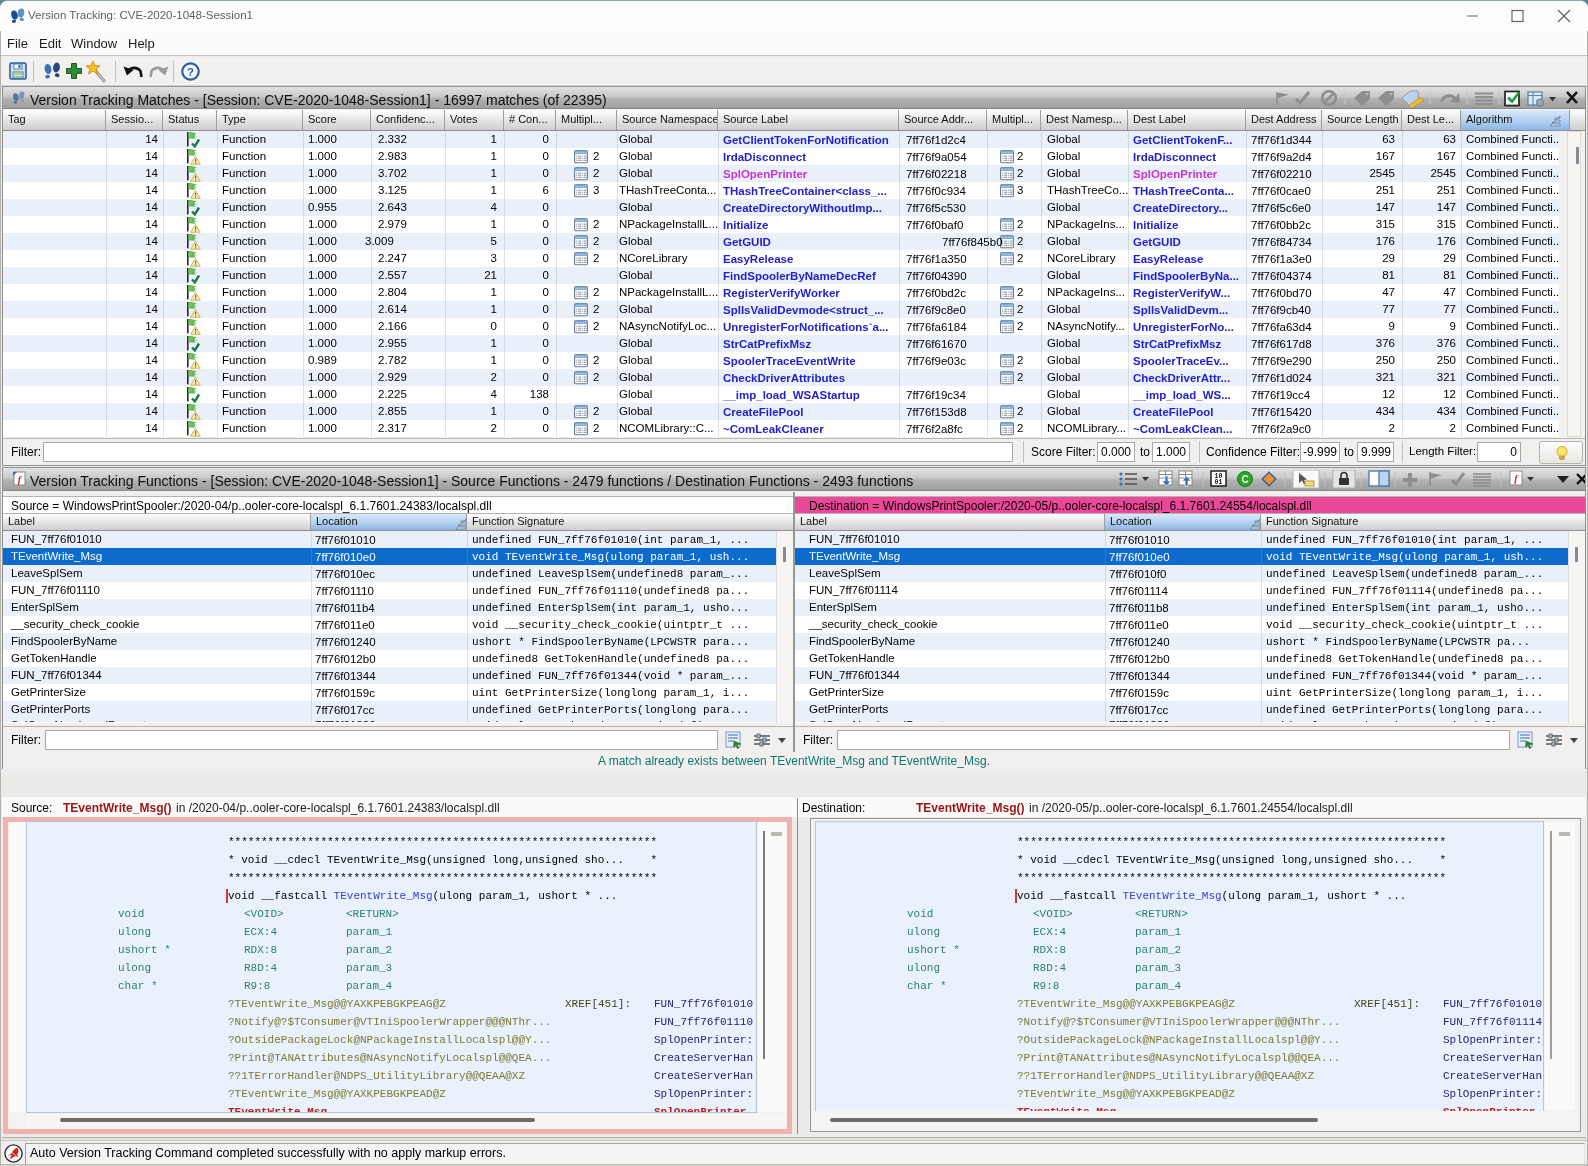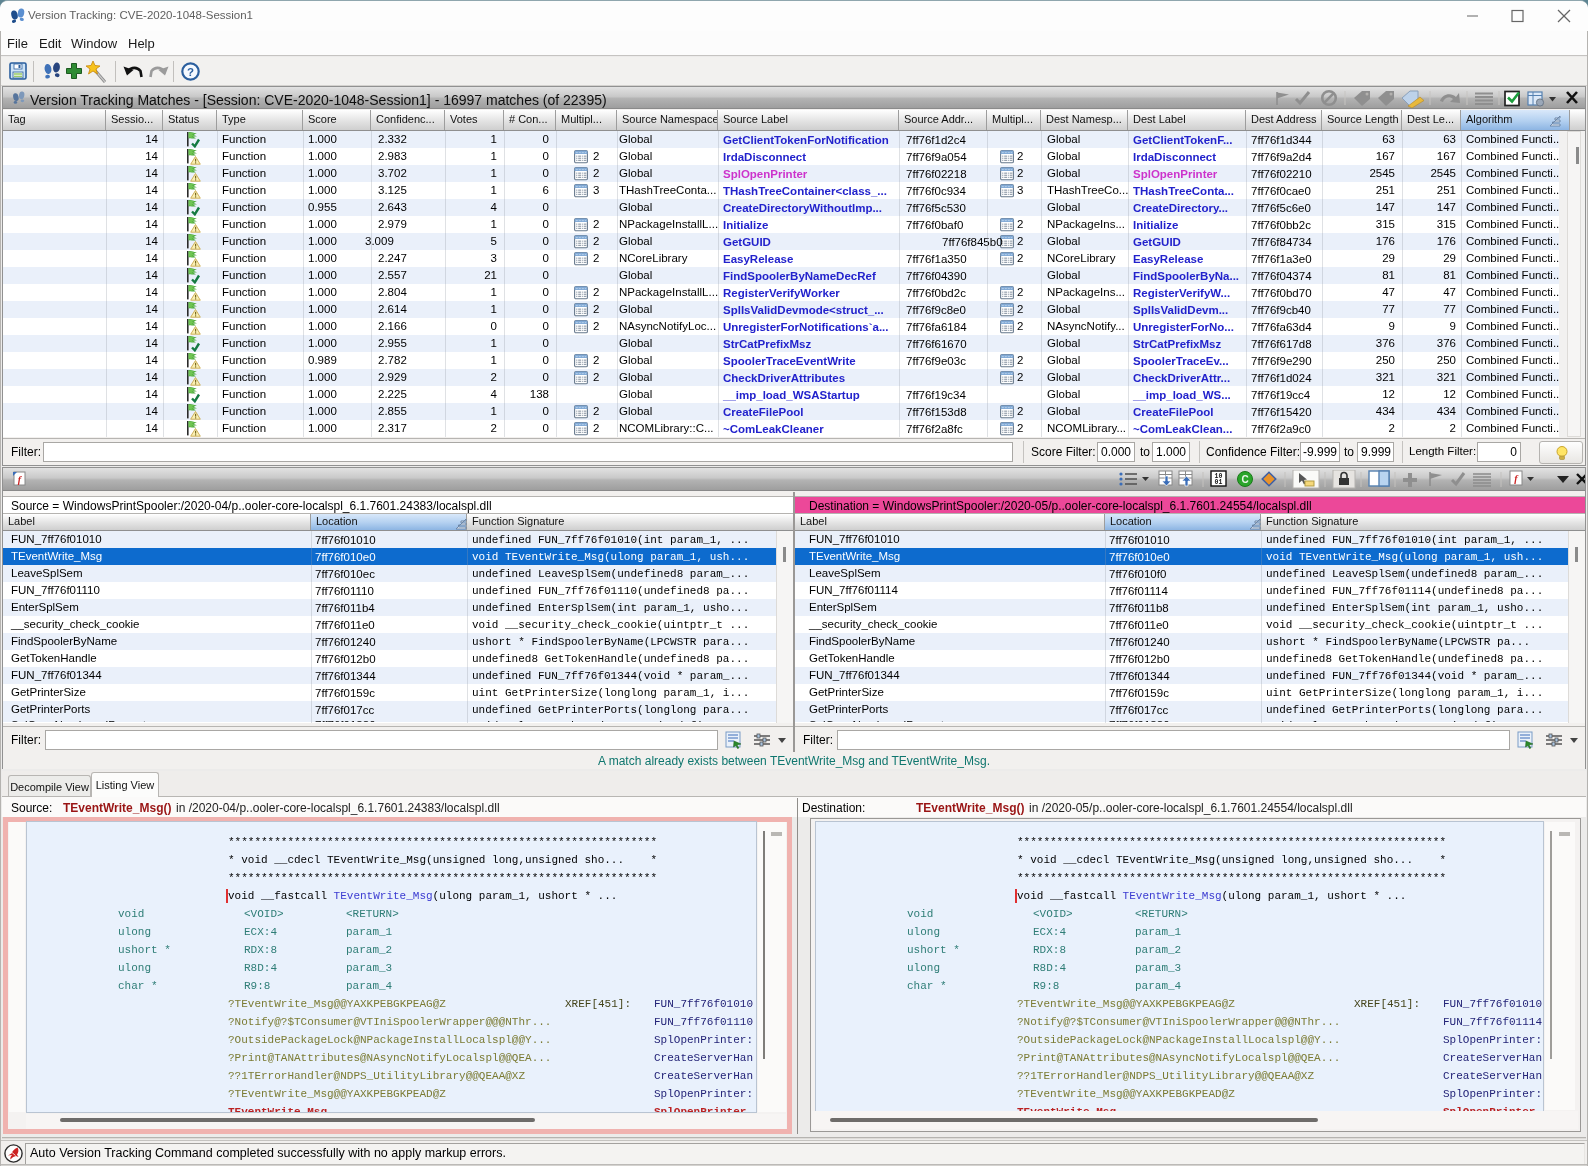--- a/index.html
+++ b/index.html
@@ -1300,20 +1300,21 @@
         </div>
 </div>
 </div>
 <div class="panel" style="left:2px;top:466px;width:1584px;height:302px;">
 <div class="phead" style="height:23px;">
 <svg class="abs" style="left:9px;top:3px;" width="16" height="16" viewBox="0 0 16 16">
 <rect x="2" y="1" width="11" height="13" fill="#fff" stroke="#888" stroke-width="1"></rect>
 <text x="7.5" y="11.5" text-anchor="middle" font-size="10" font-weight="bold" font-style="italic" fill="#c22" font-family="Liberation Serif">f</text>
 <path d="M1 1 L5 1 L1 5 Z" fill="#3a6db8"></path>
 </svg>
+<div class="ttl">Version Tracking Functions - [Session: CVE-2020-1048-Session1] - Source Functions - 2479 functions / Destination Functions - 2493 functions</div>
 <svg class="abs" style="left:1112px;top:2px;" width="470" height="19" viewBox="0 0 470 19">
 <g>
 <circle cx="6" cy="4" r="1.6" fill="#3a6db8"></circle>
             <line x1="10" y1="4" x2="22" y2="4" stroke="#555" stroke-width="1.6"></line>
 <circle cx="6" cy="9" r="1.6" fill="#3a6db8"></circle>
             <line x1="10" y1="9" x2="22" y2="9" stroke="#555" stroke-width="1.6"></line>
 <circle cx="6" cy="14" r="1.6" fill="#3a6db8"></circle>
             <line x1="10" y1="14" x2="22" y2="14" stroke="#555" stroke-width="1.6"></line>
 <path d="M27 7 l7 0 -3.5 4 z" fill="#333"></path>
 <g transform="translate(44,1)">
@@ -1592,26 +1593,20 @@
 <rect x="4" y="1" width="3" height="4" fill="#a8c4e0" stroke="#555" stroke-width="0.8"></rect>
 <rect x="10" y="5" width="3" height="4" fill="#a8c4e0" stroke="#555" stroke-width="0.8"></rect>
 <rect x="7" y="9" width="3" height="4" fill="#a8c4e0" stroke="#555" stroke-width="0.8"></rect>
 </svg>
 <div class="abs" style="left:775px;top:11px;width:0;height:0;border-left:4px solid transparent;border-right:4px solid transparent;border-top:5px solid #444;"></div>
 </div>
 <div class="abs" style="left:0;top:285px;width:1582px;height:16px;background:#f2f0ee;">
 <div class="abs" style="left:0;top:1px;width:100%;text-align:center;font-size:12px;color:#0f766e;">A match already exists between TEventWrite_Msg and TEventWrite_Msg.</div>
 </div>
 </div>
-<div class="abs" style="left:2px;top:770px;width:1584px;height:26px;background:#efedeb;">
-<div class="abs" style="left:6px;top:4px;width:83px;height:22px;background:#ececea;border:1px solid #b8b6b3;border-bottom:none;border-radius:3px 3px 0 0;font-size:11px;color:#111;text-align:center;padding-top:5px;white-space:nowrap;">Decompile View</div>
-<div class="abs" style="left:89px;top:1px;width:68px;height:25px;background:#fcfcfb;border:1px solid #b8b6b3;border-bottom:none;border-radius:3px 3px 0 0;font-size:11px;color:#111;text-align:center;padding-top:6px;white-space:nowrap;">Listing View</div>
-<div class="abs" style="left:0;top:25px;width:88px;height:1px;background:#b8b6b3;"></div>
-<div class="abs" style="left:157px;top:25px;width:1427px;height:1px;background:#b8b6b3;"></div>
-</div>
 <div class="abs" style="left:2px;top:796px;width:1584px;height:20px;background:#fbfaf9;">
 <div class="abs nw" style="left:9px;top:4px;font-size:12px;color:#000;">Source:</div>
 <div class="abs nw" style="left:61px;top:4px;font-size:12px;font-weight:bold;color:#991414;">TEventWrite_Msg()</div>
 <div class="abs nw" style="left:174px;top:4px;font-size:12px;color:#222;">in /2020-04/p..ooler-core-localspl_6.1.7601.24383/localspl.dll</div>
 <div class="abs nw" style="left:800px;top:4px;font-size:12px;color:#000;">Destination:</div>
 <div class="abs nw" style="left:914px;top:4px;font-size:12px;font-weight:bold;color:#991414;">TEventWrite_Msg()</div>
 <div class="abs nw" style="left:1027px;top:4px;font-size:12px;color:#222;">in /2020-05/p..ooler-core-localspl_6.1.7601.24554/localspl.dll</div>
 </div>
 <div class="abs" style="left:797px;top:797px;width:1px;height:336px;background:#8f8d8a;"></div>
 <div class="abs" style="left:3px;top:816px;width:789px;height:317px;border:5px solid #f0b2af;background:#f4f2f1;"></div>

